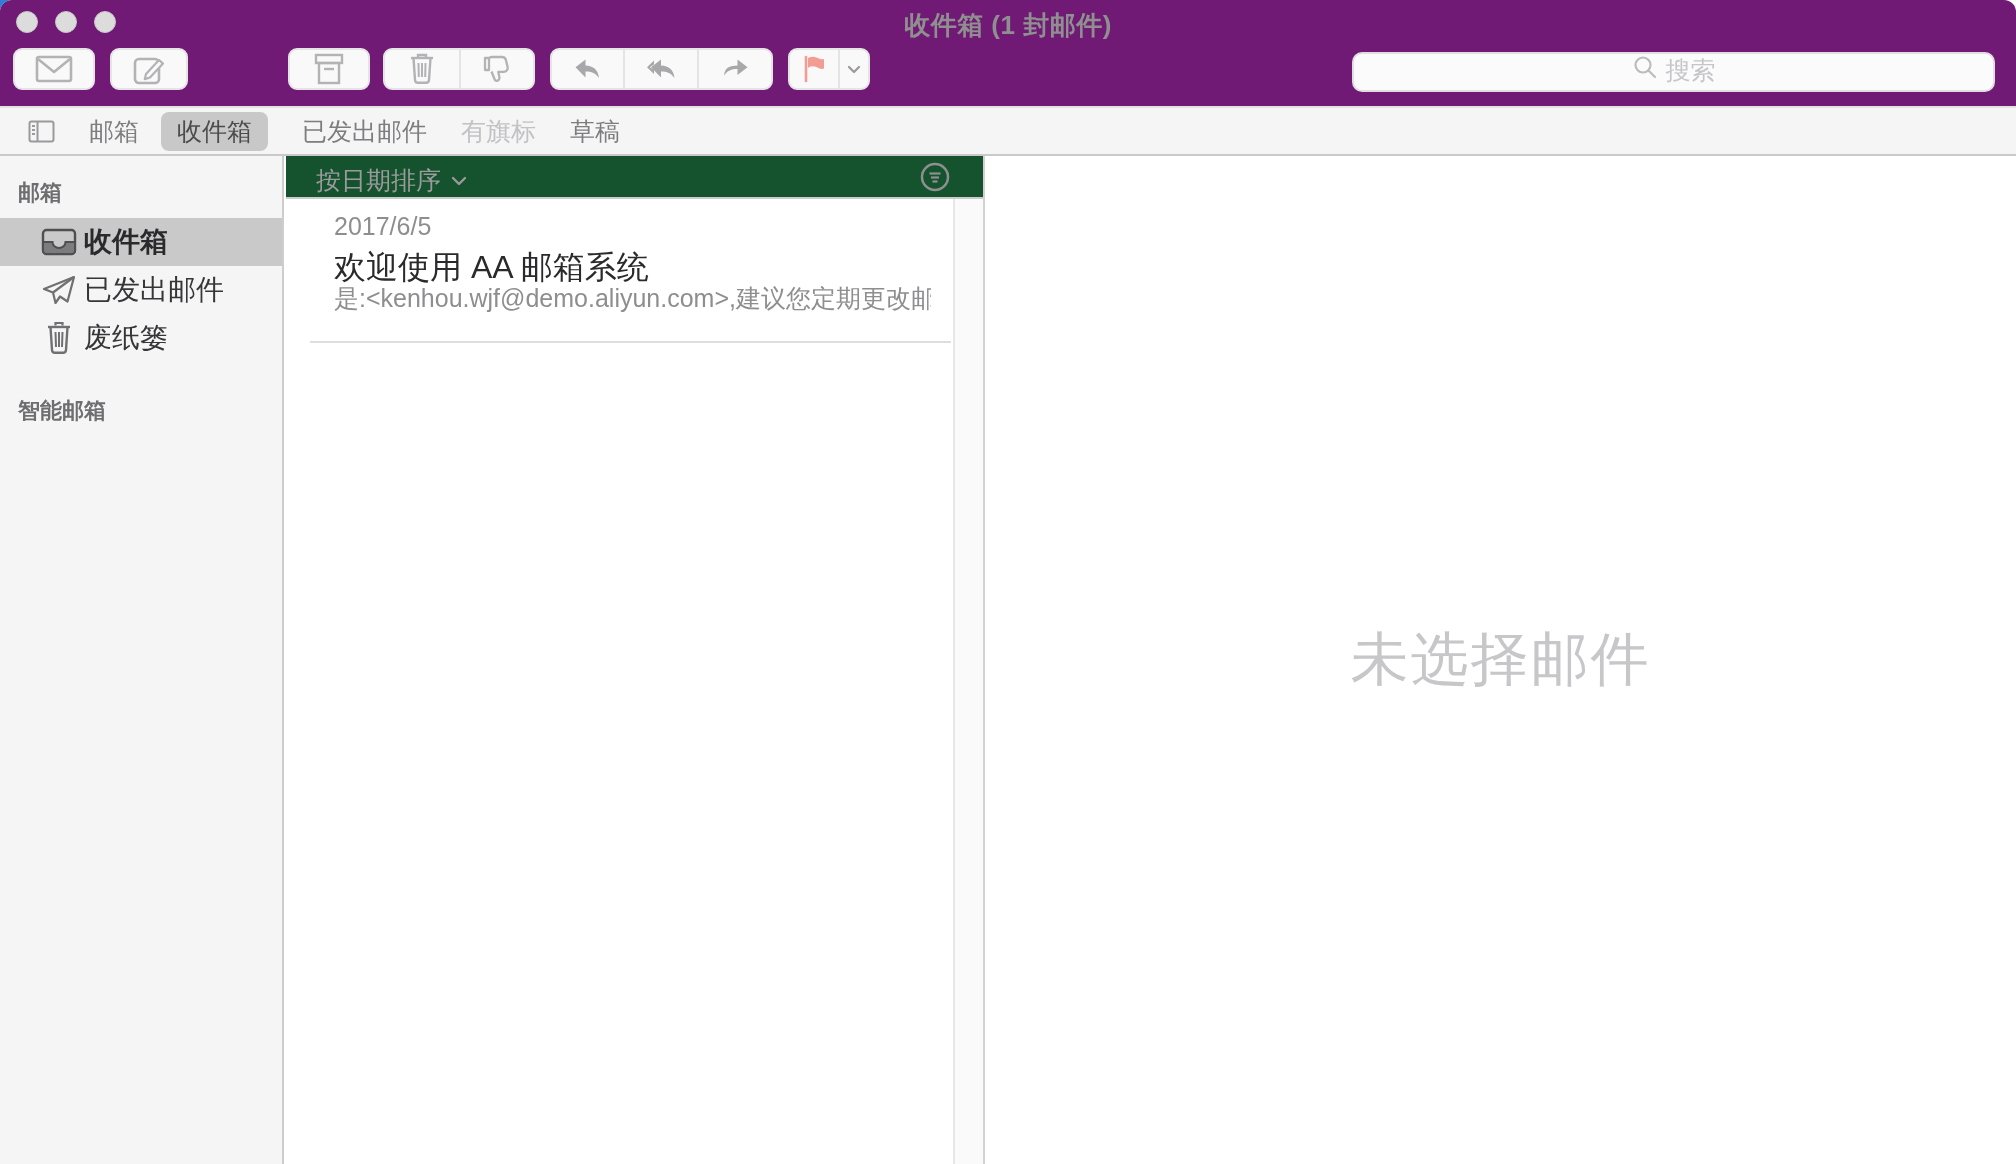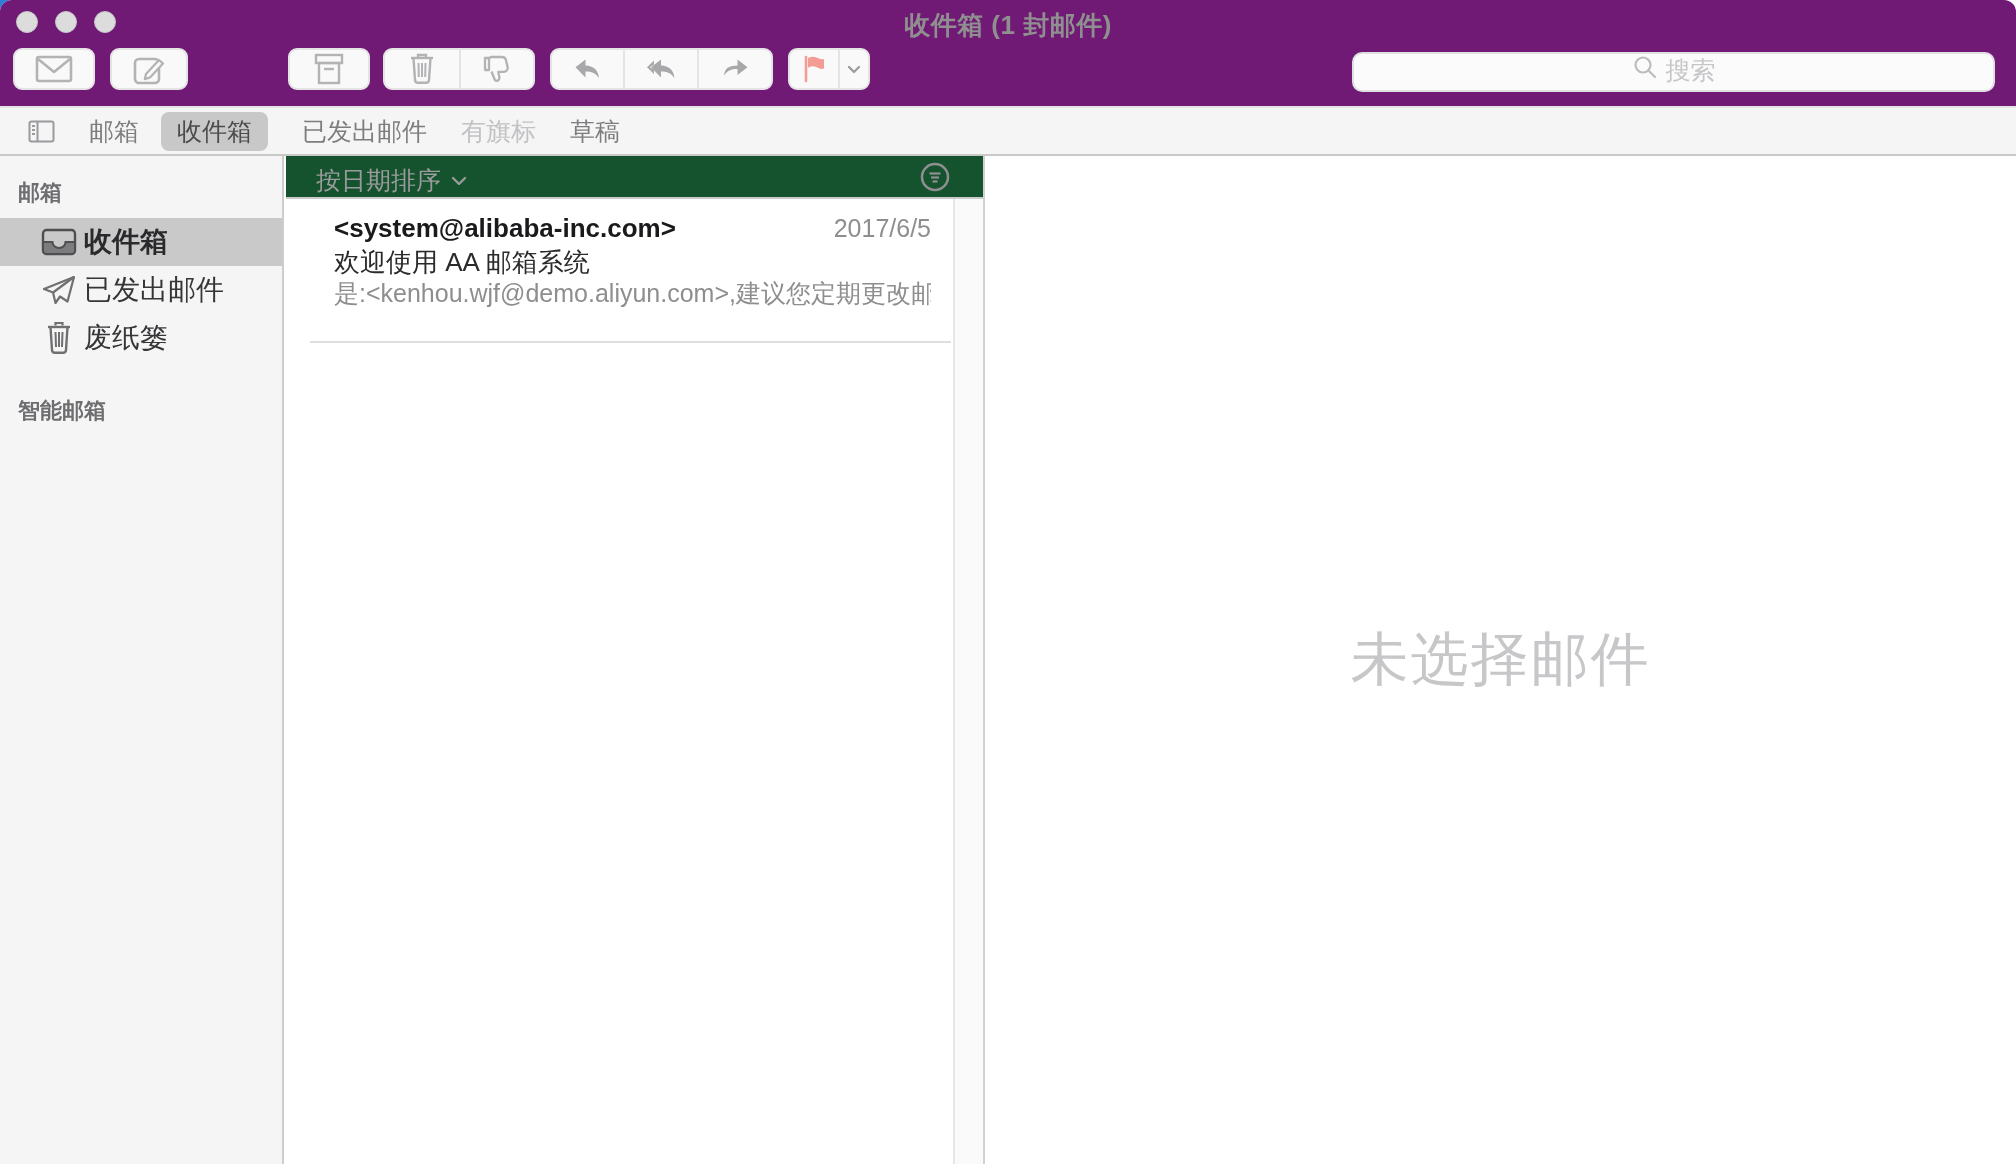--- a/index.html
+++ b/index.html
@@ -67,21 +67,21 @@
   .msg-item{
     position:absolute;left:0;top:43px;width:667px;height:144px;background:#ffffff;box-sizing:border-box;
     padding:13px 22px 0 48px;
   }
   .msg-item::after{
     content:"";position:absolute;left:24px;right:2px;bottom:0;height:2px;background:#dedede;
   }
   .msg-top{display:flex;justify-content:space-between;align-items:baseline;}
   .msg-sender{font-size:26px;font-weight:700;color:#1a1a1c;line-height:32px;}
   .msg-date{font-size:25px;color:#8e8e90;}
-  .msg-subject{font-size:26px;color:#2a2a2c;line-height:32px;margin-top:2px;}
+  .msg-subject{font-size:32px;color:#2a2a2c;line-height:32px;margin-top:10px;}
   .msg-preview{font-size:25px;color:#8e8e90;line-height:30px;white-space:nowrap;overflow:hidden;}
   .msg-preview.first{margin-top:4px;}
   .pane-divider{position:absolute;left:983px;top:156px;width:2px;height:1008px;background:#d2d2d3;}
   .readpane{
     position:absolute;left:985px;top:156px;width:1031px;height:1008px;background:#ffffff;
     display:flex;align-items:center;justify-content:center;
   }
   .empty-msg{font-size:58px;font-weight:400;color:#c7c7c9;letter-spacing:2px;}
   
   .search{
@@ -251,21 +251,20 @@
         <svg class="icon" width="32" height="32" viewBox="0 0 32 32">
           <circle cx="16" cy="16" r="13" fill="none" stroke="#8f8f91" stroke-width="2.5"></circle>
           <line x1="10.5" y1="12.5" x2="21.5" y2="12.5" stroke="#8f8f91" stroke-width="2.2"></line>
           <line x1="12" y1="16.5" x2="20" y2="16.5" stroke="#8f8f91" stroke-width="2.2"></line>
           <line x1="13.5" y1="20.5" x2="18.5" y2="20.5" stroke="#8f8f91" stroke-width="2.2"></line>
         </svg>
       </div>
     </div>
     <div class="msg-item">
       <div class="msg-top">
-        <span class="msg-sender">&lt;system@alibaba-inc.com&gt;</span>
         <span class="msg-date">2017/6/5</span>
       </div>
       <div class="msg-subject">欢迎使用  AA 邮箱系统</div>
       <div class="msg-preview">是:&lt;kenhou.wjf@demo.aliyun.com&gt;,建议您定期更改邮...</div>
     </div>
     <div class="scroll-track"></div>
   </div>
 
   <div class="pane-divider"></div>
 

